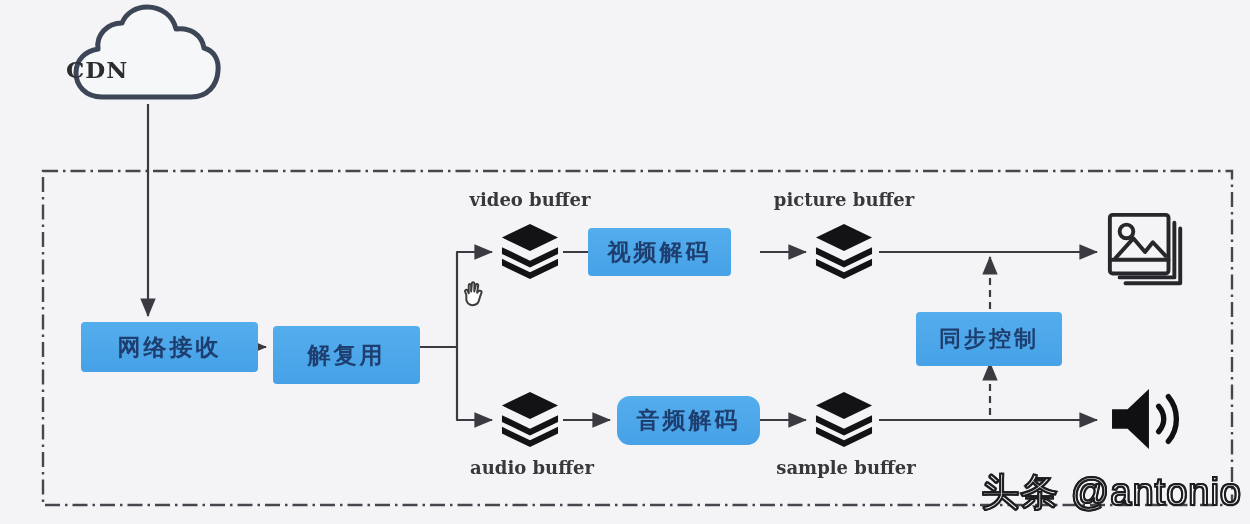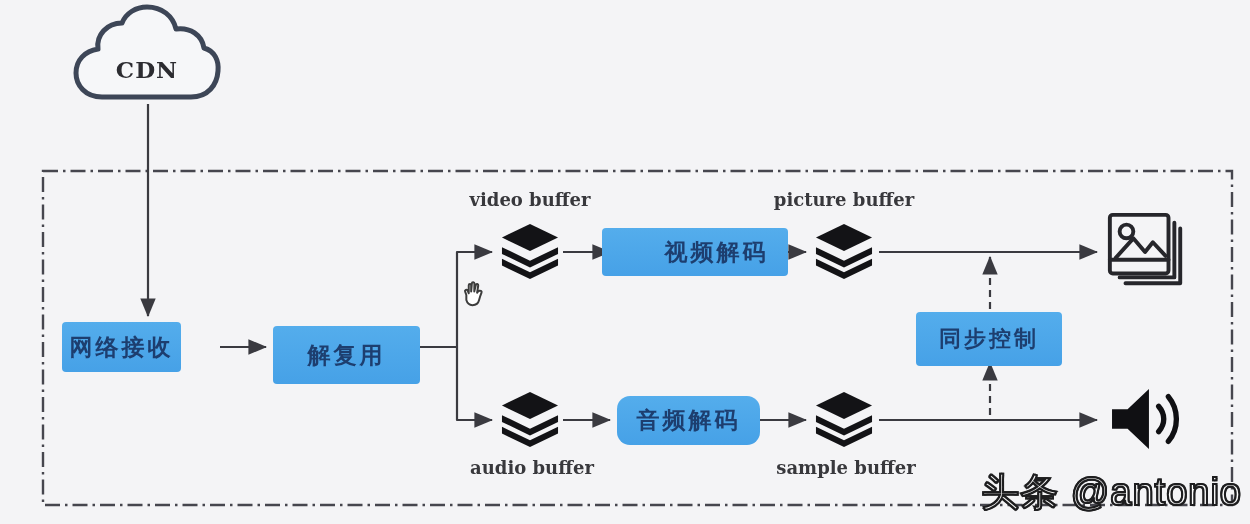--- a/index.html
+++ b/index.html
@@ -7,21 +7,21 @@
   
   #connector-layer{position:absolute;left:0;top:0;width:1250px;height:524px;z-index:1;}
   
   .node{position:absolute;z-index:3;display:flex;align-items:center;justify-content:center;
         background:linear-gradient(180deg,#54adec 0%,#46a1e7 100%);
         border-radius:4px;color:#1d3e6f;font-weight:700;font-size:23px;letter-spacing:3px;
         font-family:"Liberation Sans",sans-serif;}
   
   .buffer-label{position:absolute;z-index:3;width:170px;text-align:center;
         font-family:"DejaVu Serif",serif;font-weight:700;font-size:18px;color:#38383c;}
-  .cdn-label{position:absolute;z-index:3;text-align:center;
+  .cdn-label{position:absolute;z-index:3;
         font-family:"DejaVu Serif",serif;font-weight:700;font-size:23px;color:#2c2c31;letter-spacing:1px;}
   .icon-wrap{position:absolute;z-index:3;line-height:0;}
   
   #watermark{position:absolute;right:8px;bottom:6px;z-index:6;
         font-family:"Liberation Sans",sans-serif;font-weight:400;font-size:38px;
         color:#ffffff;-webkit-text-stroke:2px #1d1d1f;letter-spacing:1px;
         text-shadow:-1px -1px 0 #2a2a2a,1px -1px 0 #2a2a2a,-1px 1px 0 #2a2a2a,1px 1px 0 #2a2a2a;}
 </style>
 </head>
 <body>
@@ -65,23 +65,23 @@
     </g>
   </svg>
 
   <div class="icon-wrap" style="left:66px;top:4px;">
     <svg width="162" height="100" viewBox="0 0 150 100" xmlns="http://www.w3.org/2000/svg">
       <path d="M30 93 C 13 93 4 81 4 69 C 4 56 13 47 26 45 C 24 31 35 19 50 19 C 54 9 64 3 75 3 C 90 3 101 12 104 25 C 118 23 130 31 132 44 C 143 47 147 57 146 67 C 145 81 136 93 119 93 Z" fill="#f6f7f9" stroke="#3d4657" stroke-width="5" stroke-linejoin="round"></path>
     </svg>
   </div>
   <div class="cdn-label" style="left:66px;top:56px;width:162px;">CDN</div>
 
-  <div class="node" style="left:62px;top:322px;width:119px;height:50px;">网络接收</div>
+  <div class="node" style="left:81px;top:322px;width:177px;height:50px;">网络接收</div>
   <div class="node" style="left:273px;top:326px;width:147px;height:58px;">解复用</div>
-  <div class="node" style="left:602px;top:228px;width:143px;height:48px;padding-left:43px;">视频解码</div>
+  <div class="node" style="left:588px;top:228px;width:143px;height:48px;">视频解码</div>
   <div class="node" style="left:617px;top:396px;width:143px;height:49px;border-radius:13px;">音频解码</div>
   <div class="node" style="left:916px;top:312px;width:146px;height:54px;font-size:22px;">同步控制</div>
 
   <div class="buffer-label" style="left:759px;top:189px;">picture buffer</div>
   <div class="buffer-label" style="left:445px;top:189px;">video buffer</div>
   <div class="buffer-label" style="left:447px;top:457px;">audio buffer</div>
   <div class="buffer-label" style="left:761px;top:457px;">sample buffer</div>
 
   <div class="icon-wrap" style="left:499px;top:223px;">
     <svg width="62" height="58" viewBox="0 0 64 60">

